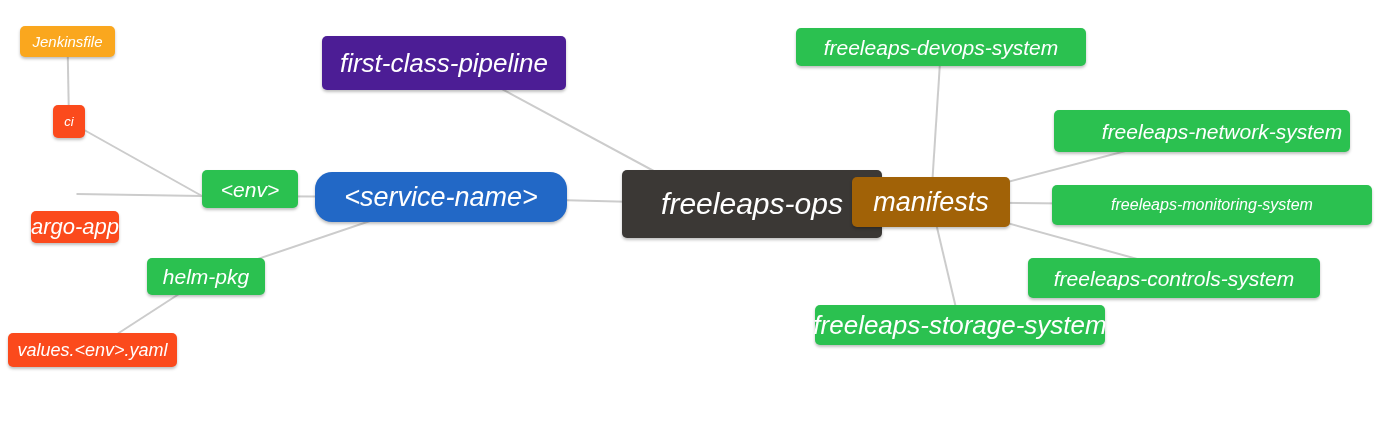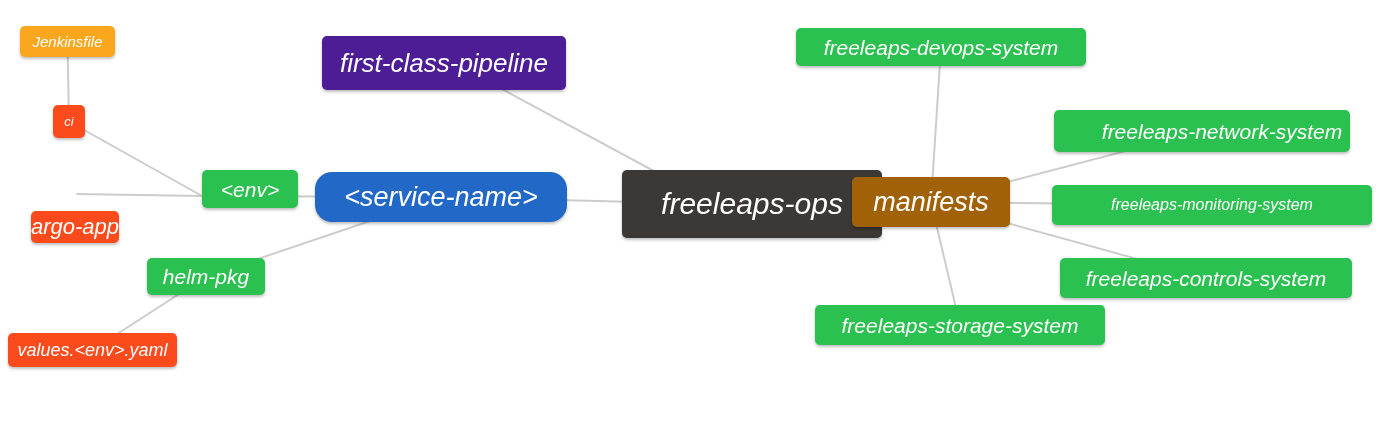--- a/index.html
+++ b/index.html
@@ -77,16 +77,16 @@
       <div class="node" style="left: 852px; top: 177px; width: 158px; height: 50px; background: #a16207; font-size: 27px;">manifests</div>
       <div class="node" style="left: 158px; top: 170px; width: 96px; height: 38px; background: rgb(43, 193, 80); font-size: 21px; margin-left: 44px;">&lt;env&gt;</div>
       <div class="node" style="left: 147px; top: 258px; width: 118px; height: 37px; background: rgb(43, 193, 80); font-size: 21px; text-align: right;">helm-pkg</div>
       <div class="node" style="left: 53px; top: 105px; width: 32px; height: 33px; background: rgb(251, 74, 28); font-size: 13px;">ci</div>
       <div class="node" style="left: 31px; top: 178px; width: 88px; height: 32px; background: rgb(251, 74, 28); font-size: 22px; margin-top: 33px;">argo-app</div>
       <div class="node" style="left: 20px; top: 26px; width: 95px; height: 31px; background: rgb(250, 167, 30); font-size: 15px;">Jenkinsfile</div>
       <div class="node" style="left: 8px; top: 333px; width: 169px; height: 34px; background: rgb(251, 74, 28); font-size: 18px;">values.&lt;env&gt;.yaml</div>
       <div class="node" style="left: 796px; top: 28px; width: 290px; height: 38px; background: rgb(43, 193, 80); font-size: 21px;">freeleaps-devops-system</div>
       <div class="node" style="left: 1054px; top: 110px; width: 296px; height: 42px; background: rgb(43, 193, 80); font-size: 21px; padding-left: 48px;">freeleaps-network-system</div>
       <div class="node" style="left: 1052px; top: 185px; width: 320px; height: 40px; background: rgb(43, 193, 80); font-size: 16px;">freeleaps-monitoring-system</div>
-      <div class="node" style="left: 1060px; top: 258px; width: 292px; height: 40px; background: rgb(43, 193, 80); font-size: 21px;">freeleaps-controls-system</div>
-      <div class="node" style="left: 815px; top: 305px; width: 290px; height: 40px; background: rgb(43, 193, 80); font-size: 21px;">freeleaps-storage-system</div>
+      <div class="node" style="left: 1028px; top: 258px; width: 292px; height: 40px; background: rgb(43, 193, 80); font-size: 21px;">freeleaps-controls-system</div>
+      <div class="node" style="left: 815px; top: 305px; width: 290px; height: 40px; background: rgb(43, 193, 80); font-size: 26px;">freeleaps-storage-system</div>
     </div>
 </div>
 
 </body></html>

